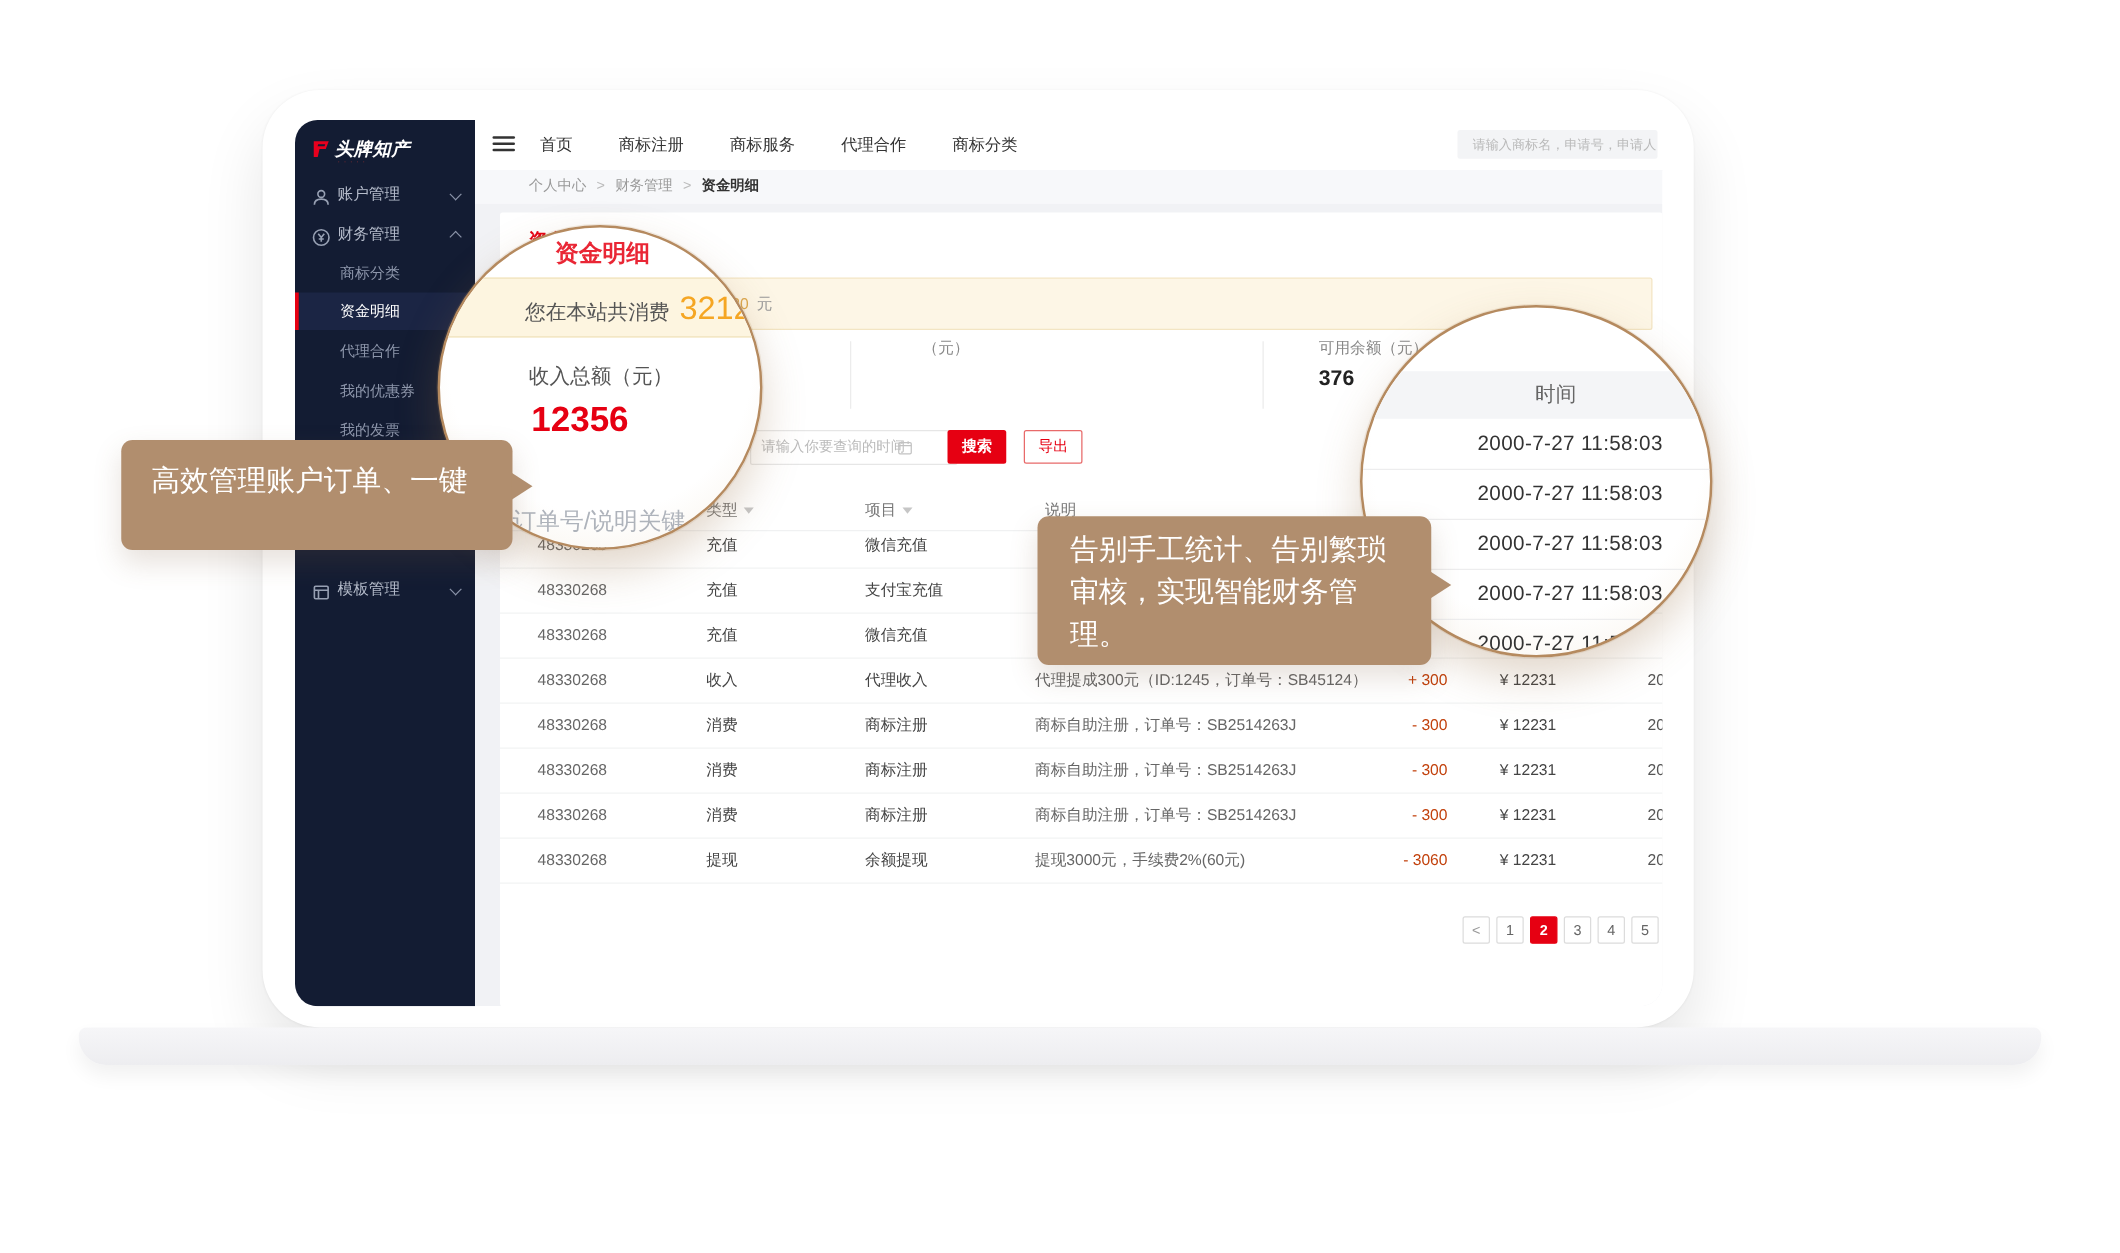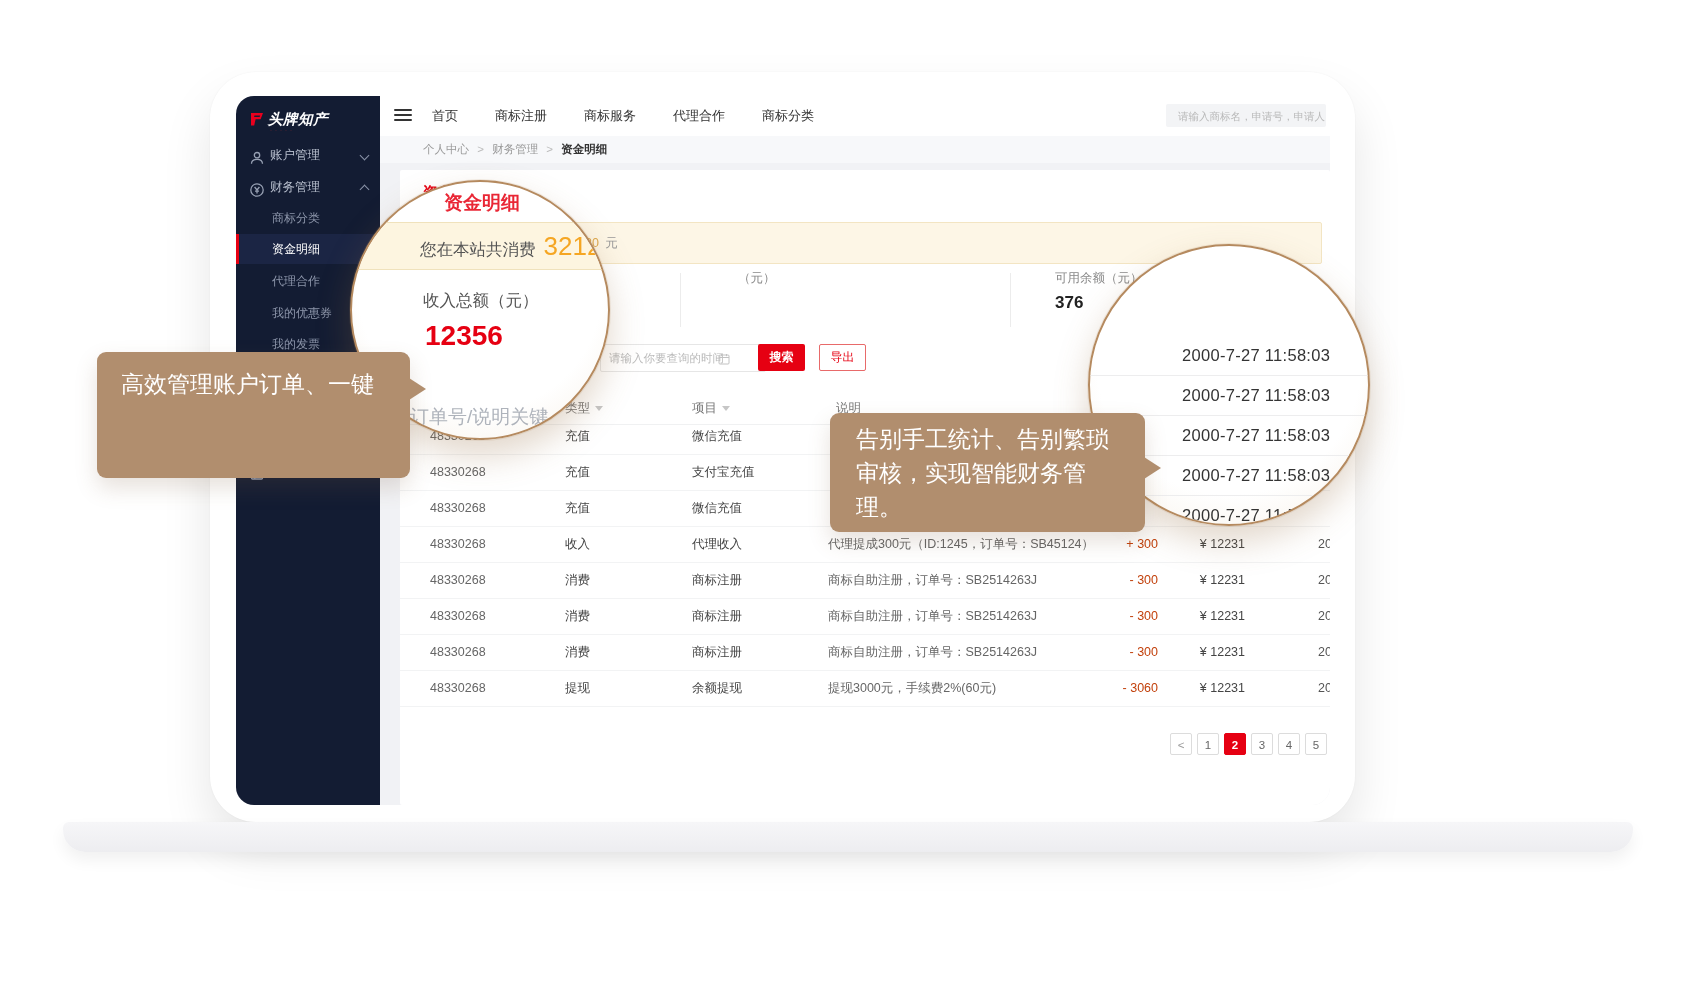--- a/index.html
+++ b/index.html
@@ -107,21 +107,21 @@
   .mag-income-value{position:absolute;left:73px;top:138px;font-size:28px;color:#e60012;font-weight:bold;}
   .mag-colheader{position:absolute;left:58px;top:222px;font-size:19px;color:#9aa0ab;opacity:.8;white-space:nowrap;}
   .mag-time-head{position:absolute;left:0;right:0;top:51px;height:38px;background:#f4f5f7;line-height:38px;}
   .mag-time-head span{margin-left:138px;font-size:16.5px;color:#666;}
   .mag-time-row{position:absolute;left:0;right:0;height:40px;line-height:40px;border-bottom:1px solid #ededee;
                 font-size:16.5px;color:#333;font-weight:500;white-space:nowrap;}
   .mag-time-row span{margin-left:92px;letter-spacing:.3px;}
 
   
   .bubble{background:#b18e6e;border-radius:9px;color:#fff;z-index:6;box-shadow:0 10px 22px rgba(120,90,60,.18);}
-  .bubble-left{left:97px;top:352px;width:313px;height:126px;font-size:23px;}
+  .bubble-left{left:97px;top:352px;width:313px;height:88px;font-size:23px;}
   .bubble-left .ln{margin:0 0 0 24px;line-height:36px;}
   .bubble-left .ln:first-child{margin-top:14px;}
   .bubble-right{left:830px;top:413px;width:315px;height:119px;font-size:23px;}
   .bubble-right .ln{margin:0 0 0 26px;line-height:34px;}
   .bubble-right .ln:first-child{margin-top:9px;}
   .arrow-r{position:absolute;width:0;height:0;border-top:11px solid transparent;border-bottom:11px solid transparent;
            border-left:17px solid #b18e6e;}
   .bubble-left .arrow-r{right:-16px;top:26px;}
   .bubble-right .arrow-r{right:-16px;top:44px;}
 </style>
@@ -338,20 +338,21 @@
   <span class="mag-tab2">明细</span>
   <div class="mag-banner">
     <span class="pre">您在本站共消费</span><span class="num">32124</span>
   </div>
   <span class="mag-income-label">收入总额（元）</span>
   <span class="mag-income-value">12356</span>
   <span class="mag-colheader">订单号/说明关键</span>
 </div>
 
 <div class="abs circle circle-right">
+  <div class="mag-time-head"><span>时间</span></div>
   <div class="mag-time-row" style="top:89px;"><span>2000-7-27 11:58:03</span></div>
   <div class="mag-time-row" style="top:129px;"><span>2000-7-27 11:58:03</span></div>
   <div class="mag-time-row" style="top:169px;"><span>2000-7-27 11:58:03</span></div>
   <div class="mag-time-row" style="top:209px;"><span>2000-7-27 11:58:03</span></div>
   <div class="mag-time-row" style="top:249px;"><span>2000-7-27 11:58:03</span></div>
 </div>
 
 <div class="abs bubble bubble-left">
   <div class="ln">高效管理账户订单、一键</div>
   <i class="arrow-r"></i>

